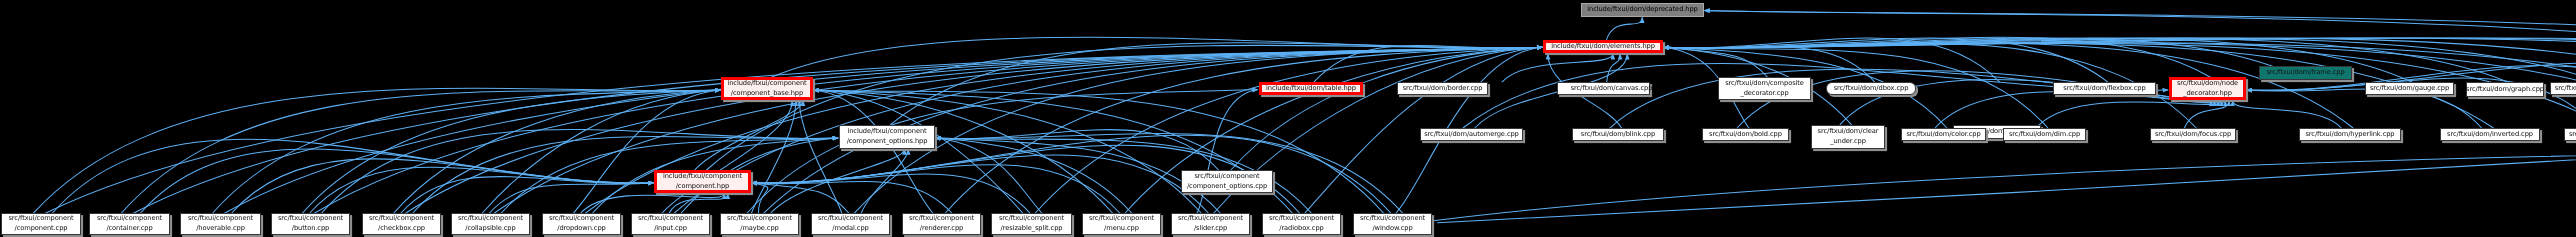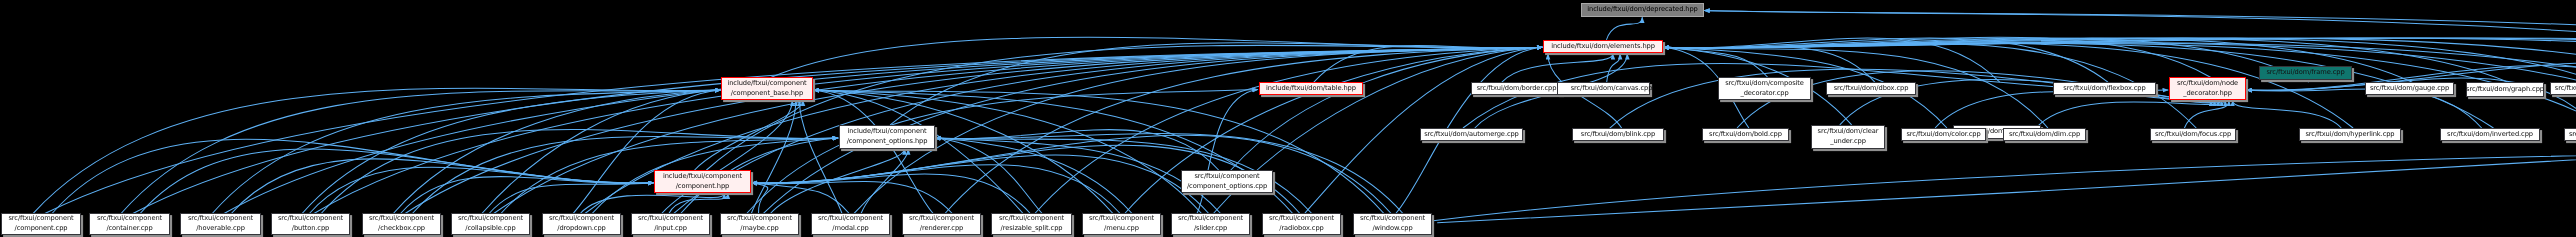--- a/index.html
+++ b/index.html
@@ -4,21 +4,21 @@
 <style>
   html,body{margin:0;padding:0;background:#000;}
   #canvas{position:relative;width:3251px;height:238px;background:#000;overflow:hidden;
           font-family:"DejaVu Sans","Liberation Sans",sans-serif;}
   #edges{position:absolute;left:0;top:0;}
   .node{position:absolute;display:flex;align-items:center;justify-content:center;
         text-align:center;box-sizing:border-box;white-space:pre-line;
         font-size:6.7px;line-height:1.45;letter-spacing:-0.1px;color:#111;
         text-decoration:none;cursor:pointer;}
   .node.plain{background:#fff;border:0.5px solid #35353a;box-shadow:2.1px 2.1px 0 #8f8f8f;}
-  .node.focus{background:#fff0f0;border:1px solid #c2410c;box-shadow:2.1px 2.1px 0 #8f8f8f;}
+  .node.focus{background:#fff0f0;border:3px solid #c2410c;box-shadow:2.1px 2.1px 0 #8f8f8f;}
   .node.root{background:#7f7f7f;border:1px solid #a9a9a9;box-shadow:none;color:#000;}
 </style>
 </head>
 <body>
 
 <div id="canvas" style="width: 3251px; height: 238px; background: rgb(0, 0, 0);">
   <svg id="edges" width="3251" height="238" viewBox="0 0 6311 461">
       <defs>
         <marker id="ah" markerWidth="13" markerHeight="10" refX="11" refY="4.5" orient="auto" markerUnits="userSpaceOnUse">
           <path d="M0,0 L12,4.5 L0,9 z" fill="#5db0f4"></path>
@@ -137,25 +137,25 @@
       <path d="M2323.5,414 C2349.57,364 2346.45,185.3 2442,173.3" fill="none" stroke="#5db0f4" stroke-width="2" marker-end="url(#ah)"></path>
       <path d="M 2782,428 C 3400,352 4460,306 5428,295" fill="none" stroke="#5db0f4" stroke-width="2" marker-end="url(#ah)"></path>
       <path d="M 2790,432 C 3560,396 4520,338 5250,295" fill="none" stroke="#5db0f4" stroke-width="2" marker-end="url(#ah)"></path>
     </svg>
 
 <a class="node root" style="left: 1581px; top: 2.6px; width: 123px; height: 14px; background: rgb(127, 127, 127); border-color: rgb(169, 169, 169);">include/ftxui/dom/deprecated.hpp</a>
     <a class="node focus" style="left: 1543px; top: 40px; width: 120px; height: 13.4px; background: rgb(255, 240, 240); border-color: rgb(255, 0, 0);">include/ftxui/dom/elements.hpp</a>
     <a class="node focus" style="left: 721px; top: 77px; width: 92px; height: 23px; background: rgb(255, 240, 240); border-color: rgb(255, 0, 0);">include/ftxui/component
 /component_base.hpp</a>
     <a class="node focus" style="left: 1259px; top: 82px; width: 104px; height: 13.4px; background: rgb(255, 240, 240); border-color: rgb(255, 0, 0);">include/ftxui/dom/table.hpp</a>
-    <a class="node plain" style="left: 1471px; top: 82px; width: 91px; height: 13.4px; background: rgb(255, 255, 255); border-color: rgb(53, 53, 58);">src/ftxui/dom/border.cpp</a>
+    <a class="node plain" style="left: 1397px; top: 82px; width: 91px; height: 13.4px; background: rgb(255, 255, 255); border-color: rgb(53, 53, 58);">src/ftxui/dom/border.cpp</a>
     <a class="node plain" style="left: 1557px; top: 82px; width: 93px; height: 13.4px; background: rgb(255, 255, 255); border-color: rgb(53, 53, 58); padding-left: 16px;">src/ftxui/dom/canvas.cpp</a>
     <a class="node plain" style="left: 1718px; top: 77px; width: 93px; height: 23px; background: rgb(255, 255, 255); border-color: rgb(53, 53, 58);">src/ftxui/dom/composite
 _decorator.cpp</a>
-    <a class="node plain" style="left: 1826px; top: 82px; width: 90px; height: 13.4px; background: rgb(255, 255, 255); border-color: rgb(53, 53, 58);">src/ftxui/dom/dbox.cpp</a>
+    <a class="node plain" style="left: 1826px; top: 82px; width: 90px; height: 13.4px; background: rgb(255, 255, 255); border-color: rgb(53, 53, 58); border-radius: 6px;">src/ftxui/dom/dbox.cpp</a>
     <a class="node plain" style="left: 1953px; top: 82px; width: 88px; height: 14px; background: rgb(255, 255, 255); border-color: rgb(53, 53, 58); margin-top: 43px;">src/ftxui/dom/flex.cpp</a>
     <a class="node plain" style="left: 2053px; top: 82px; width: 103px; height: 13.4px; background: rgb(255, 255, 255); border-color: rgb(53, 53, 58);">src/ftxui/dom/flexbox.cpp</a>
     <a class="node focus" style="left: 2169px; top: 77px; width: 77px; height: 23px; background: rgb(255, 240, 240); border-color: rgb(255, 0, 0);">src/ftxui/dom/node
 _decorator.hpp</a>
     <a class="node plain" style="left: 2259px; top: 66px; width: 93px; height: 14px; background: #0f766e; border-color: rgb(53, 53, 58);">src/ftxui/dom/frame.cpp</a>
     <a class="node plain" style="left: 2365px; top: 82px; width: 89px; height: 13.4px; background: rgb(255, 255, 255); border-color: rgb(53, 53, 58);">src/ftxui/dom/gauge.cpp</a>
     <a class="node plain" style="left: 2466px; top: 82px; width: 78px; height: 15px; background: rgb(255, 255, 255); border-color: rgb(53, 53, 58);">src/ftxui/dom/graph.cpp</a>
     <a class="node plain" style="left: 2550px; top: 82px; width: 93px; height: 13.4px; background: rgb(255, 255, 255); border-color: rgb(53, 53, 58);">src/ftxui/dom/gridbox.cpp</a>
     <a class="node plain" style="left: 839px; top: 125px; width: 96px; height: 24px; background: rgb(255, 255, 255); border-color: rgb(53, 53, 58);">include/ftxui/component
 /component_options.hpp</a>

